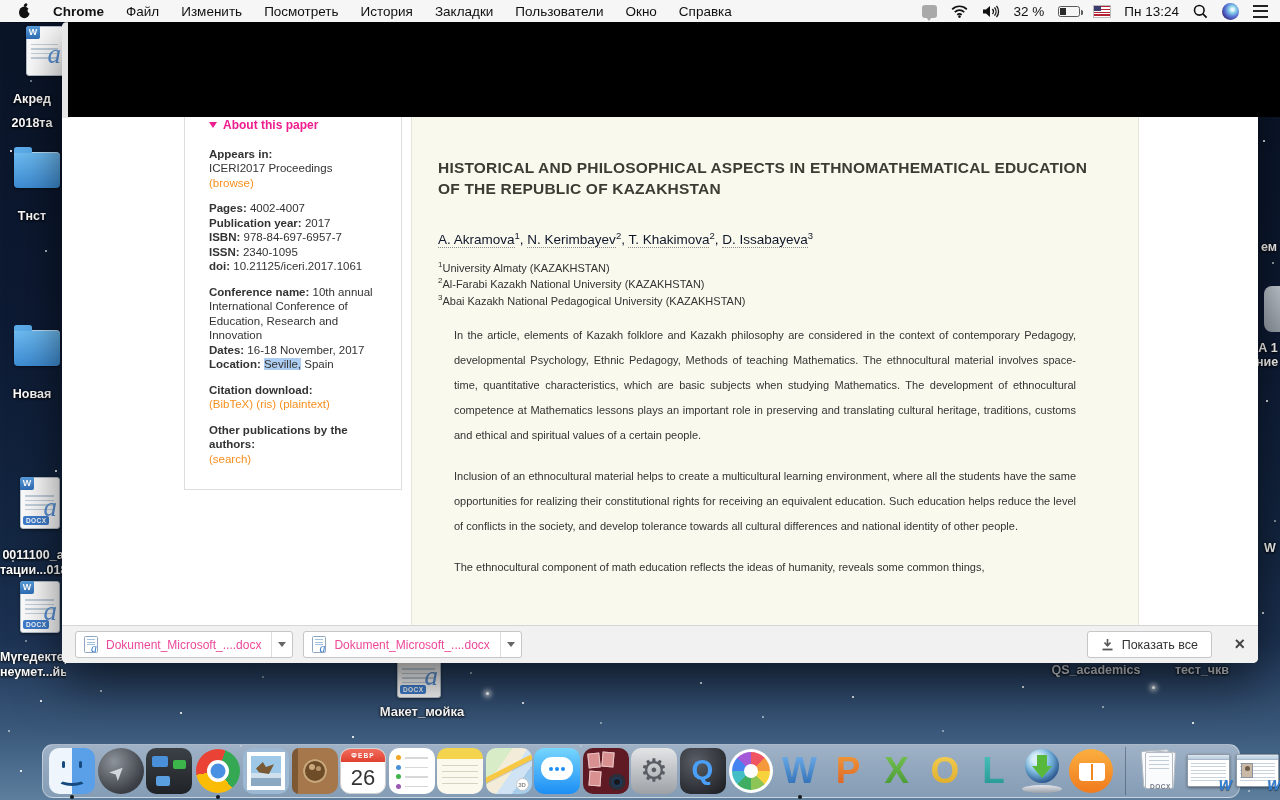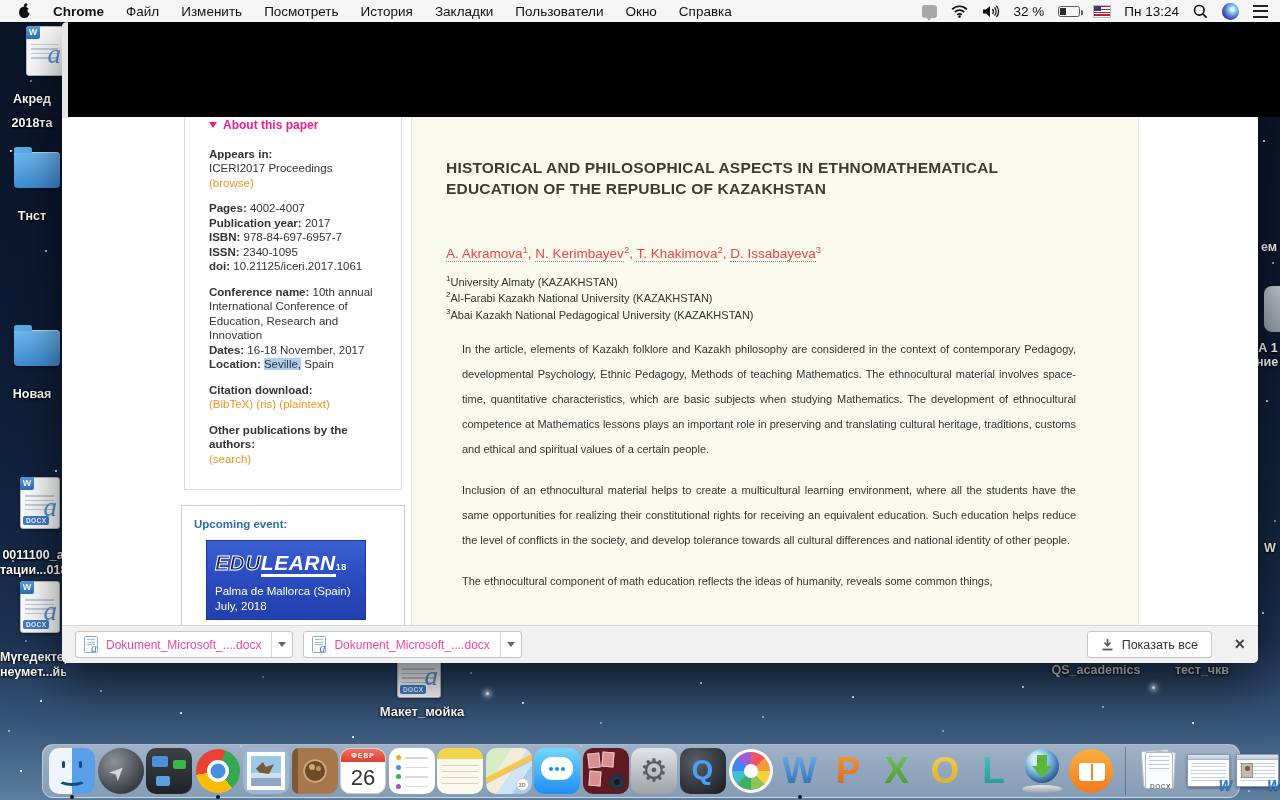--- a/index.html
+++ b/index.html
@@ -73,23 +73,23 @@
   .upc-title{color:#2a6db0;font-weight:bold;font-size:11.5px}
   .banner{width:160px;height:80px;margin:10px 0 0 12px;background:linear-gradient(180deg,#3a60d0 0%,#2b4cc0 45%,#2240ac 100%);border:1px solid #1d37a0;overflow:hidden;position:relative}
   .edulearn{margin:10px 0 0 8px;font-style:italic;font-weight:bold;font-size:21px;letter-spacing:.5px;white-space:nowrap}
   .edu{color:#13205f;-webkit-text-stroke:1px #fff;text-stroke:1px #fff}
   .learn{color:#fff;border-bottom:3px solid #fff}
   .b18{font-size:9px;color:#fff;font-style:normal;-webkit-text-stroke:0}
   .venue{color:#fff;font-size:11.5px;margin:9px 0 0 8px;line-height:14.5px}
 
   
   .content{position:absolute;left:349px;top:95px;width:728px;height:508px;background:#f9f9ee;
-    border-left:1px solid #e6e6d6;border-right:1px solid #e6e6d6;padding:0 46px 0 34px;overflow:hidden;color:#333}
+    border-left:1px solid #e6e6d6;border-right:1px solid #e6e6d6;padding:0 46px 0 26px;overflow:hidden;color:#333}
   .paper-title{font-size:15.5px;line-height:21px;margin:40px 0 0;color:#3c3c34;font-weight:bold;letter-spacing:.2px}
-  .authors{margin-top:44px;font-size:13.5px;color:#ef4444}
+  .authors{margin-top:30px;font-size:13.5px;color:#0f172a}
   .authors .aname{border-bottom:1px dotted #8a8a8a;cursor:pointer}
   .authors sup{font-size:9.5px}
   .affils{margin-top:11px;font-size:11px;line-height:14px;color:#333}
   .affils sup{font-size:8px}
   .content p{font-size:11px;line-height:25px;text-align:justify;margin:16px}
   .p1{margin-top:16px}.p2{margin-top:26px}.p3{margin-top:27px}
 
   
   .shelf{position:absolute;left:0;right:0;bottom:0;height:38px;background:#f1f1f1;border-top:1px solid #d6d6d6;
     border-radius:0 0 5px 5px;display:flex;align-items:center;padding-left:13px}
@@ -307,32 +307,20 @@
         <span class="olink">(ris)</span>
         <span class="olink">(plaintext)</span>
       </div>
     </div>
     <div class="sb-block">
       <div class="sb-b">Other publications by the authors:</div>
       <div class="olink">(search)</div>
     </div>
   </div>
 
-  <div class="box2">
-    <div class="upc-title">Upcoming event:</div>
-    <div class="banner">
-      <div class="edulearn">
-        <span class="edu">EDU</span><span class="learn">LEARN</span><span class="b18">18</span>
-      </div>
-      <div class="venue">
-        <div>Palma de Mallorca (Spain)</div>
-        <div>July, 2018</div>
-      </div>
-    </div>
-  </div>
 
   <div class="content">
     <h1 class="paper-title">HISTORICAL AND PHILOSOPHICAL ASPECTS IN ETHNOMATHEMATICAL EDUCATION OF THE REPUBLIC OF KAZAKHSTAN</h1>
     <div class="authors">
       <span><span class="aname">A. Akramova</span><sup>1</sup><span>, </span></span>
       <span><span class="aname">N. Kerimbayev</span><sup>2</sup><span>, </span></span>
       <span><span class="aname">T. Khakimova</span><sup>2</sup><span>, </span></span>
       <span><span class="aname">D. Issabayeva</span><sup>3</sup></span>
     </div>
     <div class="affils">

